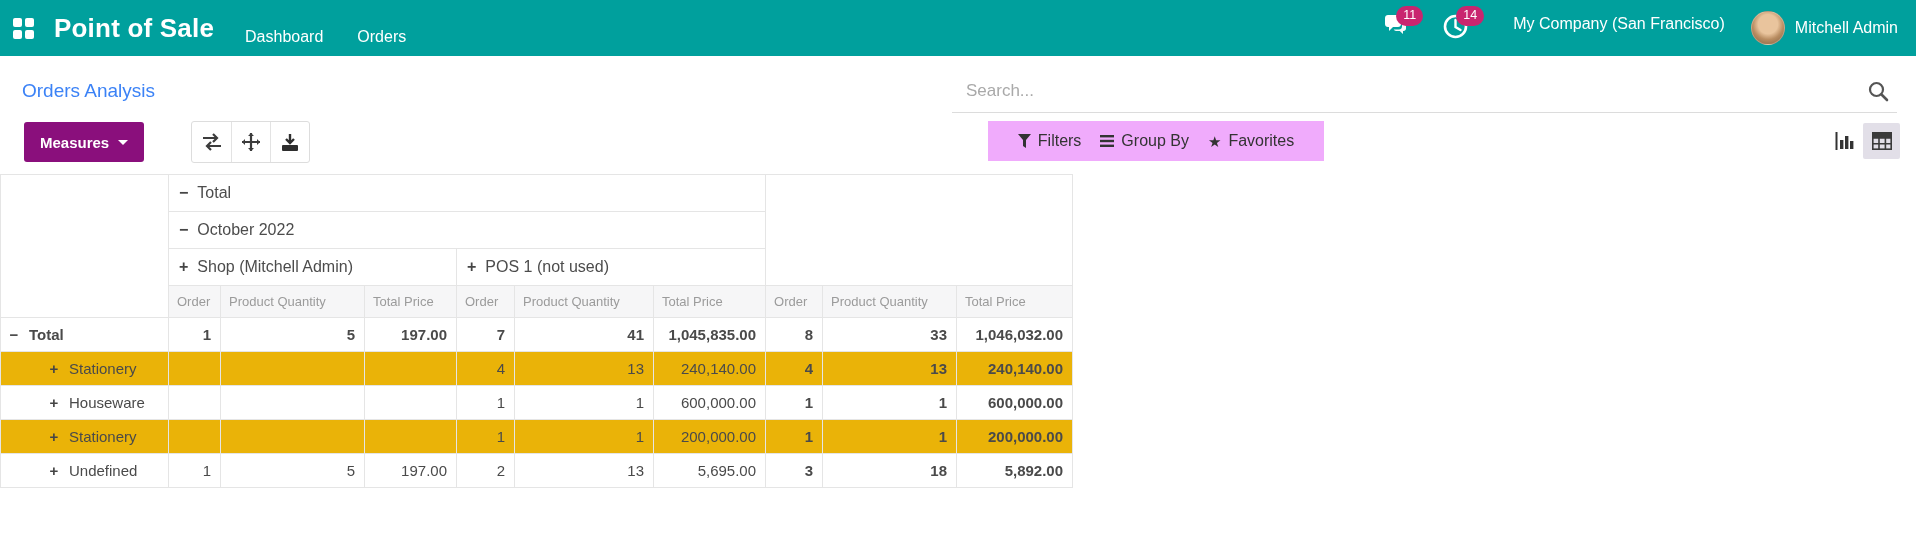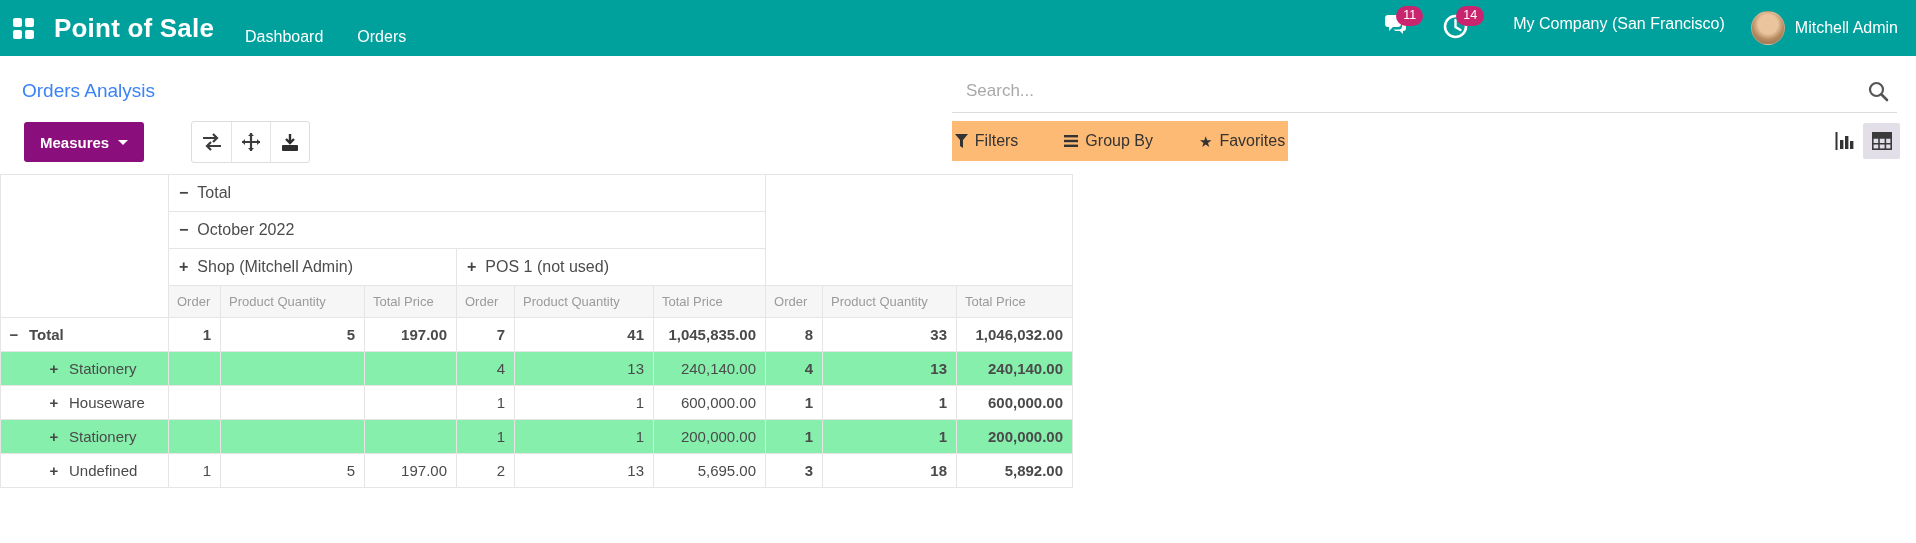--- a/index.html
+++ b/index.html
@@ -41,42 +41,42 @@
   .left-controls { position:absolute; left:24px; top:0; display:flex; align-items:center;gap:28px; }
   .btn-measures { background:#8a0f7c; color:#fff; border:none; border-radius:3px; height:40px;
     padding:0 16px; font-size:15px; font-weight:700; display:flex; align-items:center; gap:9px; cursor:pointer;
     font-family:inherit; }
   .caret { width:0; height:0; border-left:5px solid transparent; border-right:5px solid transparent;
     border-top:5px solid #fff; }
   .icon-group { display:flex; margin-left:19px; border:1px solid #ddd; border-radius:3px; background:#fff; }
   .icon-btn { width:39px; height:40px; display:flex; align-items:center; justify-content:center; cursor:pointer; }
   .icon-btn + .icon-btn { border-left:1px solid #e3e3e3; }
 
-  .facet-bar { position:absolute; left:952px; top:0; width:336px; height:40px; background:#fdba74;
-    display:flex; align-items:center; justify-content:center; gap:46px; }
+  .facet-bar { position:absolute; left:988px; top:0; width:336px; height:40px; background:#f0abfc;
+    display:flex; align-items:center; justify-content:center; gap:19px; }
   .facet { display:flex; align-items:center; gap:7px; font-size:16px; color:#333; cursor:pointer; }
   .star { font-size:15px; color:#333; line-height:1; }
 
   .view-switch { position:absolute; right:16px; top:2px; display:flex; }
   .vs-btn { width:37px; height:36px; display:flex; align-items:center; justify-content:center; cursor:pointer; }
   .vs-btn.active { background:#e2dfe8; border-radius:2px; }
 
   
   .pivot-wrap { margin-top:13px; }
   table.pivot { border-collapse:collapse; table-layout:fixed; width:1072px; font-size:15px; color:#4a4a4a; }
   table.pivot th, table.pivot td { border:1px solid #e5e5e5; }
   th.corner { border:none; border-right:1px solid #dedede; border-top:1px solid #e5e5e5; background:#fff; }
   th.group-h { background:#fff; font-weight:400; font-size:16px; color:#4c4c4c; text-align:left;
     padding:9px 10px; cursor:pointer; }
   th.empty-top { background:#fff; border:none; border-left:1px solid #dedede; border-bottom:1px solid #e5e5e5; }
   th.measure { background:#f6f6f7; color:#9b9b9b; font-weight:400; font-size:13px; text-align:left;
     padding:8px 8px; white-space:nowrap; overflow:hidden; cursor:pointer; }
   td.val { text-align:right; padding:8px 9px; white-space:nowrap; background:#fff; }
   td.rowlabel { text-align:left; padding:8px 6px; background:#fff; white-space:nowrap; cursor:pointer; }
-  tr.stripe td { background:#86efac; }
+  tr.stripe td { background:#eab308; }
   tr.boldrow td { font-weight:700; }
   td.totcol { font-weight:700; }
   .expander { display:inline-block; font-weight:700; color:#454545; width:14px; text-align:center; }
   .ind-1 { padding-left:46px !important; }
   .lbl-gap { margin-left:8px; }
   .hdr-gap { margin-right:9px; font-weight:700; color:#454545; }
 </style>
 </head>
 <body>
 

